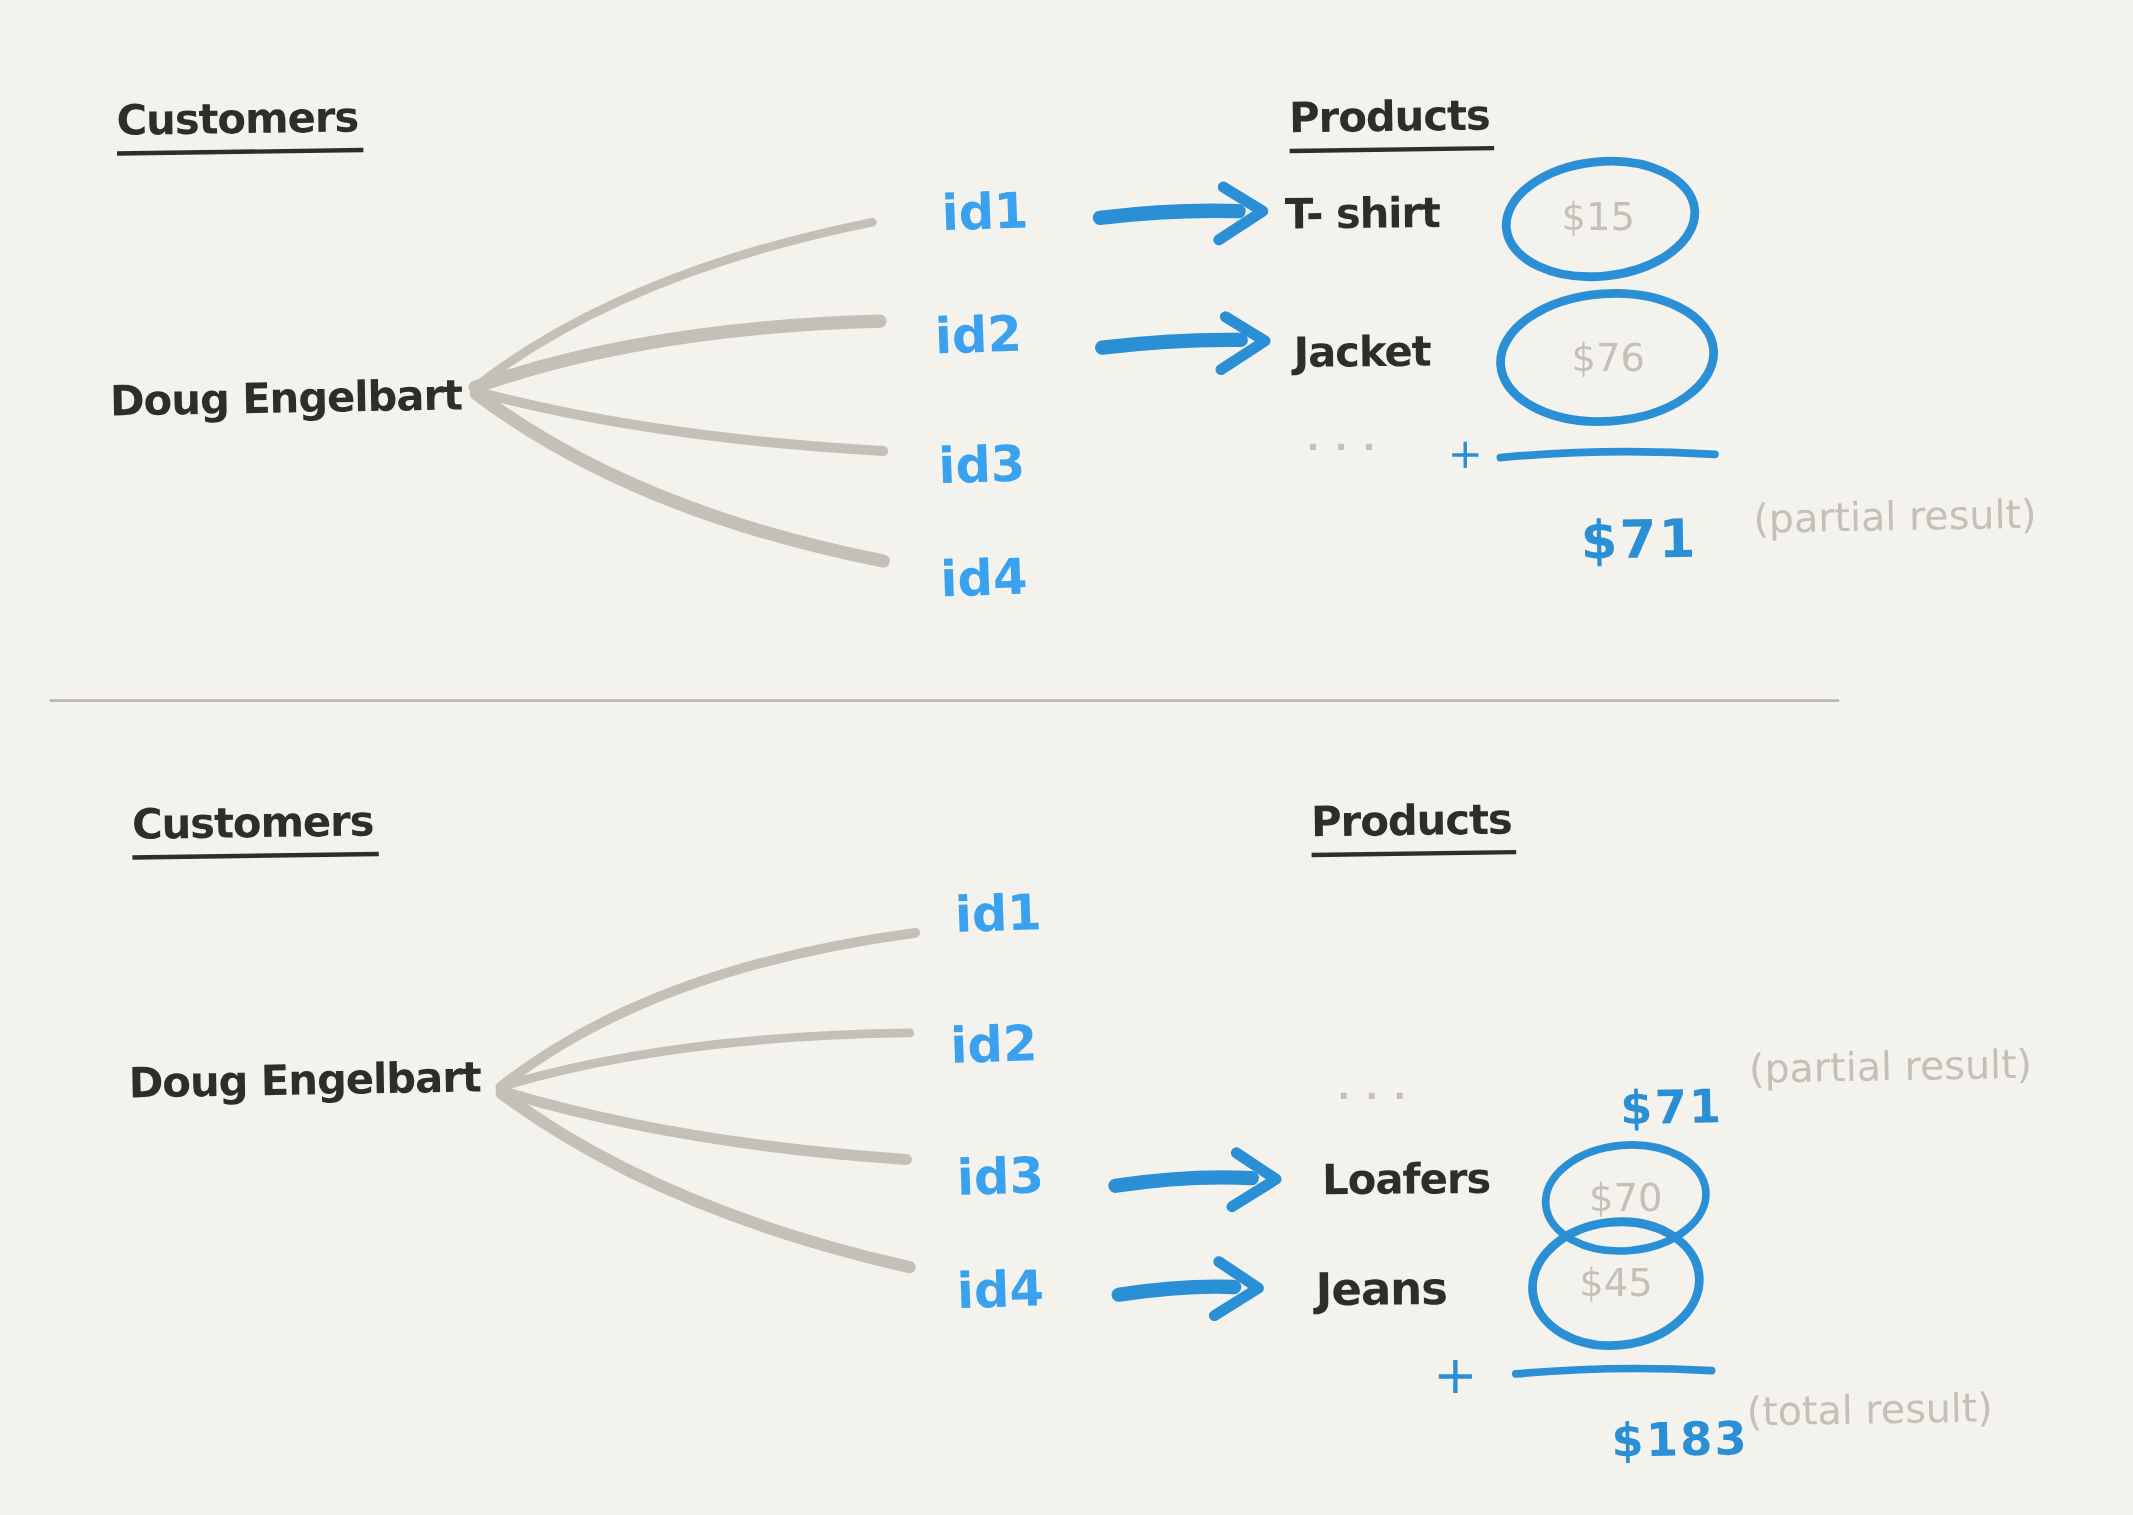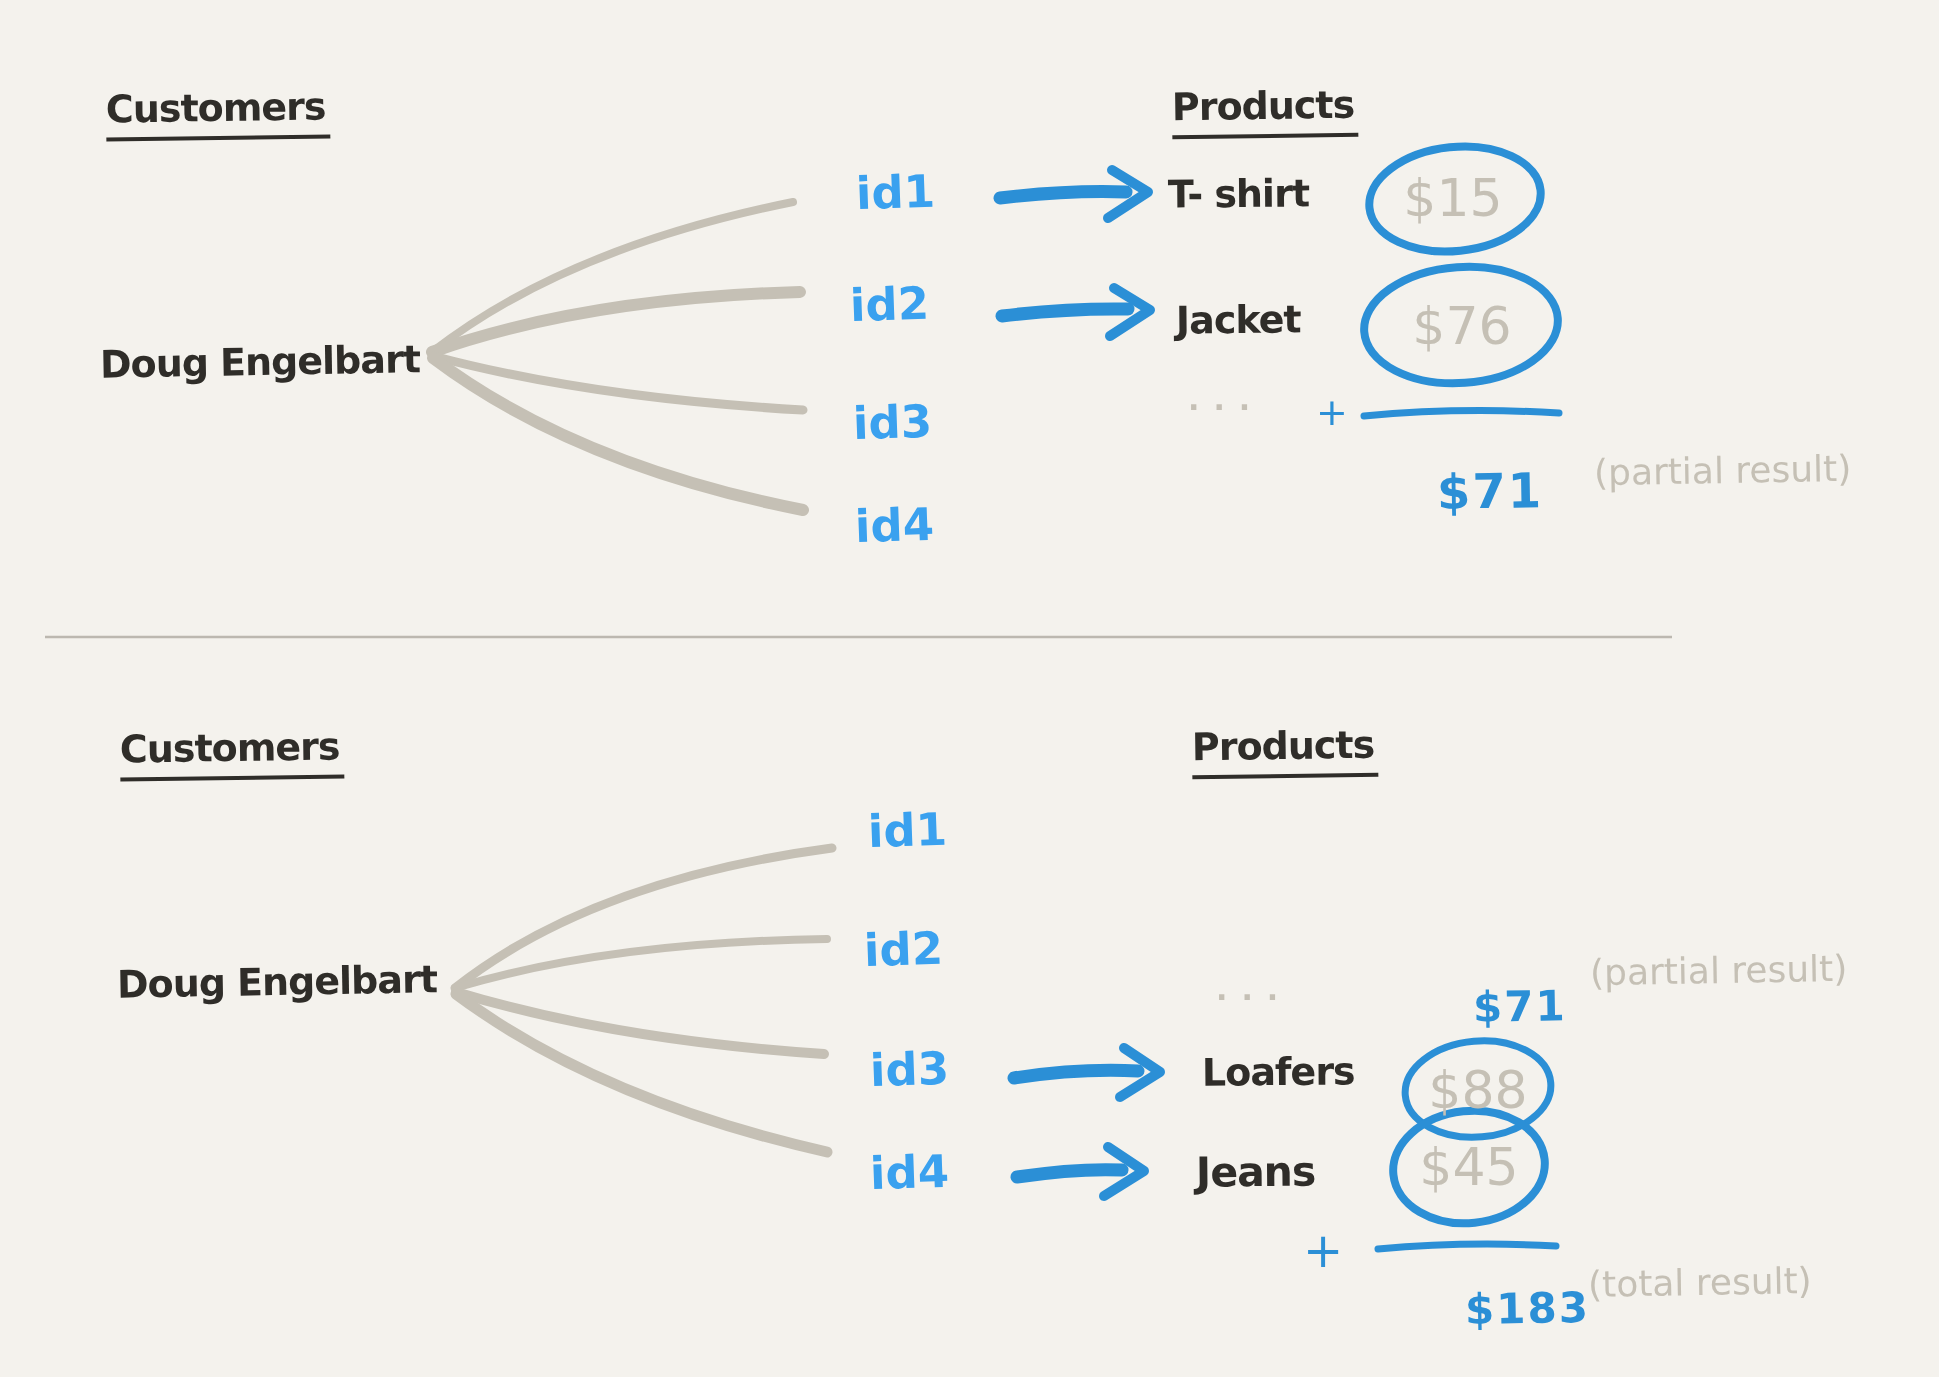--- a/index.html
+++ b/index.html
@@ -20,21 +20,21 @@
   .abs{position:absolute;white-space:nowrap;}
   .ctr{transform:translate(-50%,-50%);}
   svg.layer{position:absolute;left:0;top:0;}
   .heading{
     font-size:38px;font-weight:bold;letter-spacing:-1px;color:var(--ink);
     border-bottom:4px solid var(--ink);padding:0 4px 6px 0;transform:rotate(-0.8deg);
   }
   .name{font-size:38px;font-weight:bold;letter-spacing:-1px;color:var(--ink);transform:rotate(-1deg);}
   .idlbl{font-size:45px;font-weight:bold;color:var(--id-blue);transform:rotate(-2deg);}
   .product{font-size:38px;font-weight:bold;letter-spacing:-1px;color:var(--ink);transform:rotate(-0.5deg);}
-  .price{font-size:52px;font-weight:normal;color:var(--muted);}
+  .price{font-size:35px;font-weight:normal;color:var(--muted);}
   .dots{font-size:30px;font-weight:bold;letter-spacing:14px;color:var(--muted);}
   .plus{font-size:38px;font-weight:normal;color:var(--accent);}
   .plus.big{font-size:48px;}
   .sum{font-size:48px;font-weight:bold;letter-spacing:2px;color:var(--accent);transform:rotate(-1deg);}
   .sum.small{font-size:42px;}
   .note{font-size:36px;font-weight:normal;color:var(--muted);transform:rotate(-1deg);}
   .stroke-muted{stroke:var(--muted);fill:none;stroke-linecap:round;stroke-linejoin:round;}
   .stroke-blue{stroke:var(--accent);fill:none;stroke-linecap:round;stroke-linejoin:round;}
   .stroke-divider{stroke:#bcb8b0;fill:none;}
 </style>
@@ -114,21 +114,21 @@
   <div class="abs idlbl" style="left:868px;top:804px">id1</div>
   <div class="abs idlbl" style="left:864px;top:923px">id2</div>
   <div class="abs idlbl" style="left:870px;top:1043px">id3</div>
   <div class="abs idlbl" style="left:870px;top:1146px">id4</div>
 
   <div class="abs dots" style="left:1216px;top:972px">...</div>
   <div class="abs sum small ctr" style="left:1473px;top:982px">$71</div>
   <div class="abs note" style="left:1590px;top:950px">(partial result)</div>
 
   <div class="abs product" style="left:1202px;top:1050px">Loafers</div>
-  <div class="abs price ctr" style="left:1478px;top:1090px">$88</div>
+  <div class="abs price ctr" style="left:1478px;top:1090px">$70</div>
   <div class="abs product" style="left:1196px;top:1148px;font-size:41px">Jeans</div>
   <div class="abs price ctr" style="left:1469px;top:1167px">$45</div>
 
   <div class="abs plus big ctr" style="left:1323px;top:1250px">+</div>
   <div class="abs sum small ctr" style="left:1465px;top:1284px">$183</div>
   <div class="abs note" style="left:1588px;top:1262px">(total result)</div>
 
 </div>
 
 </body></html>

